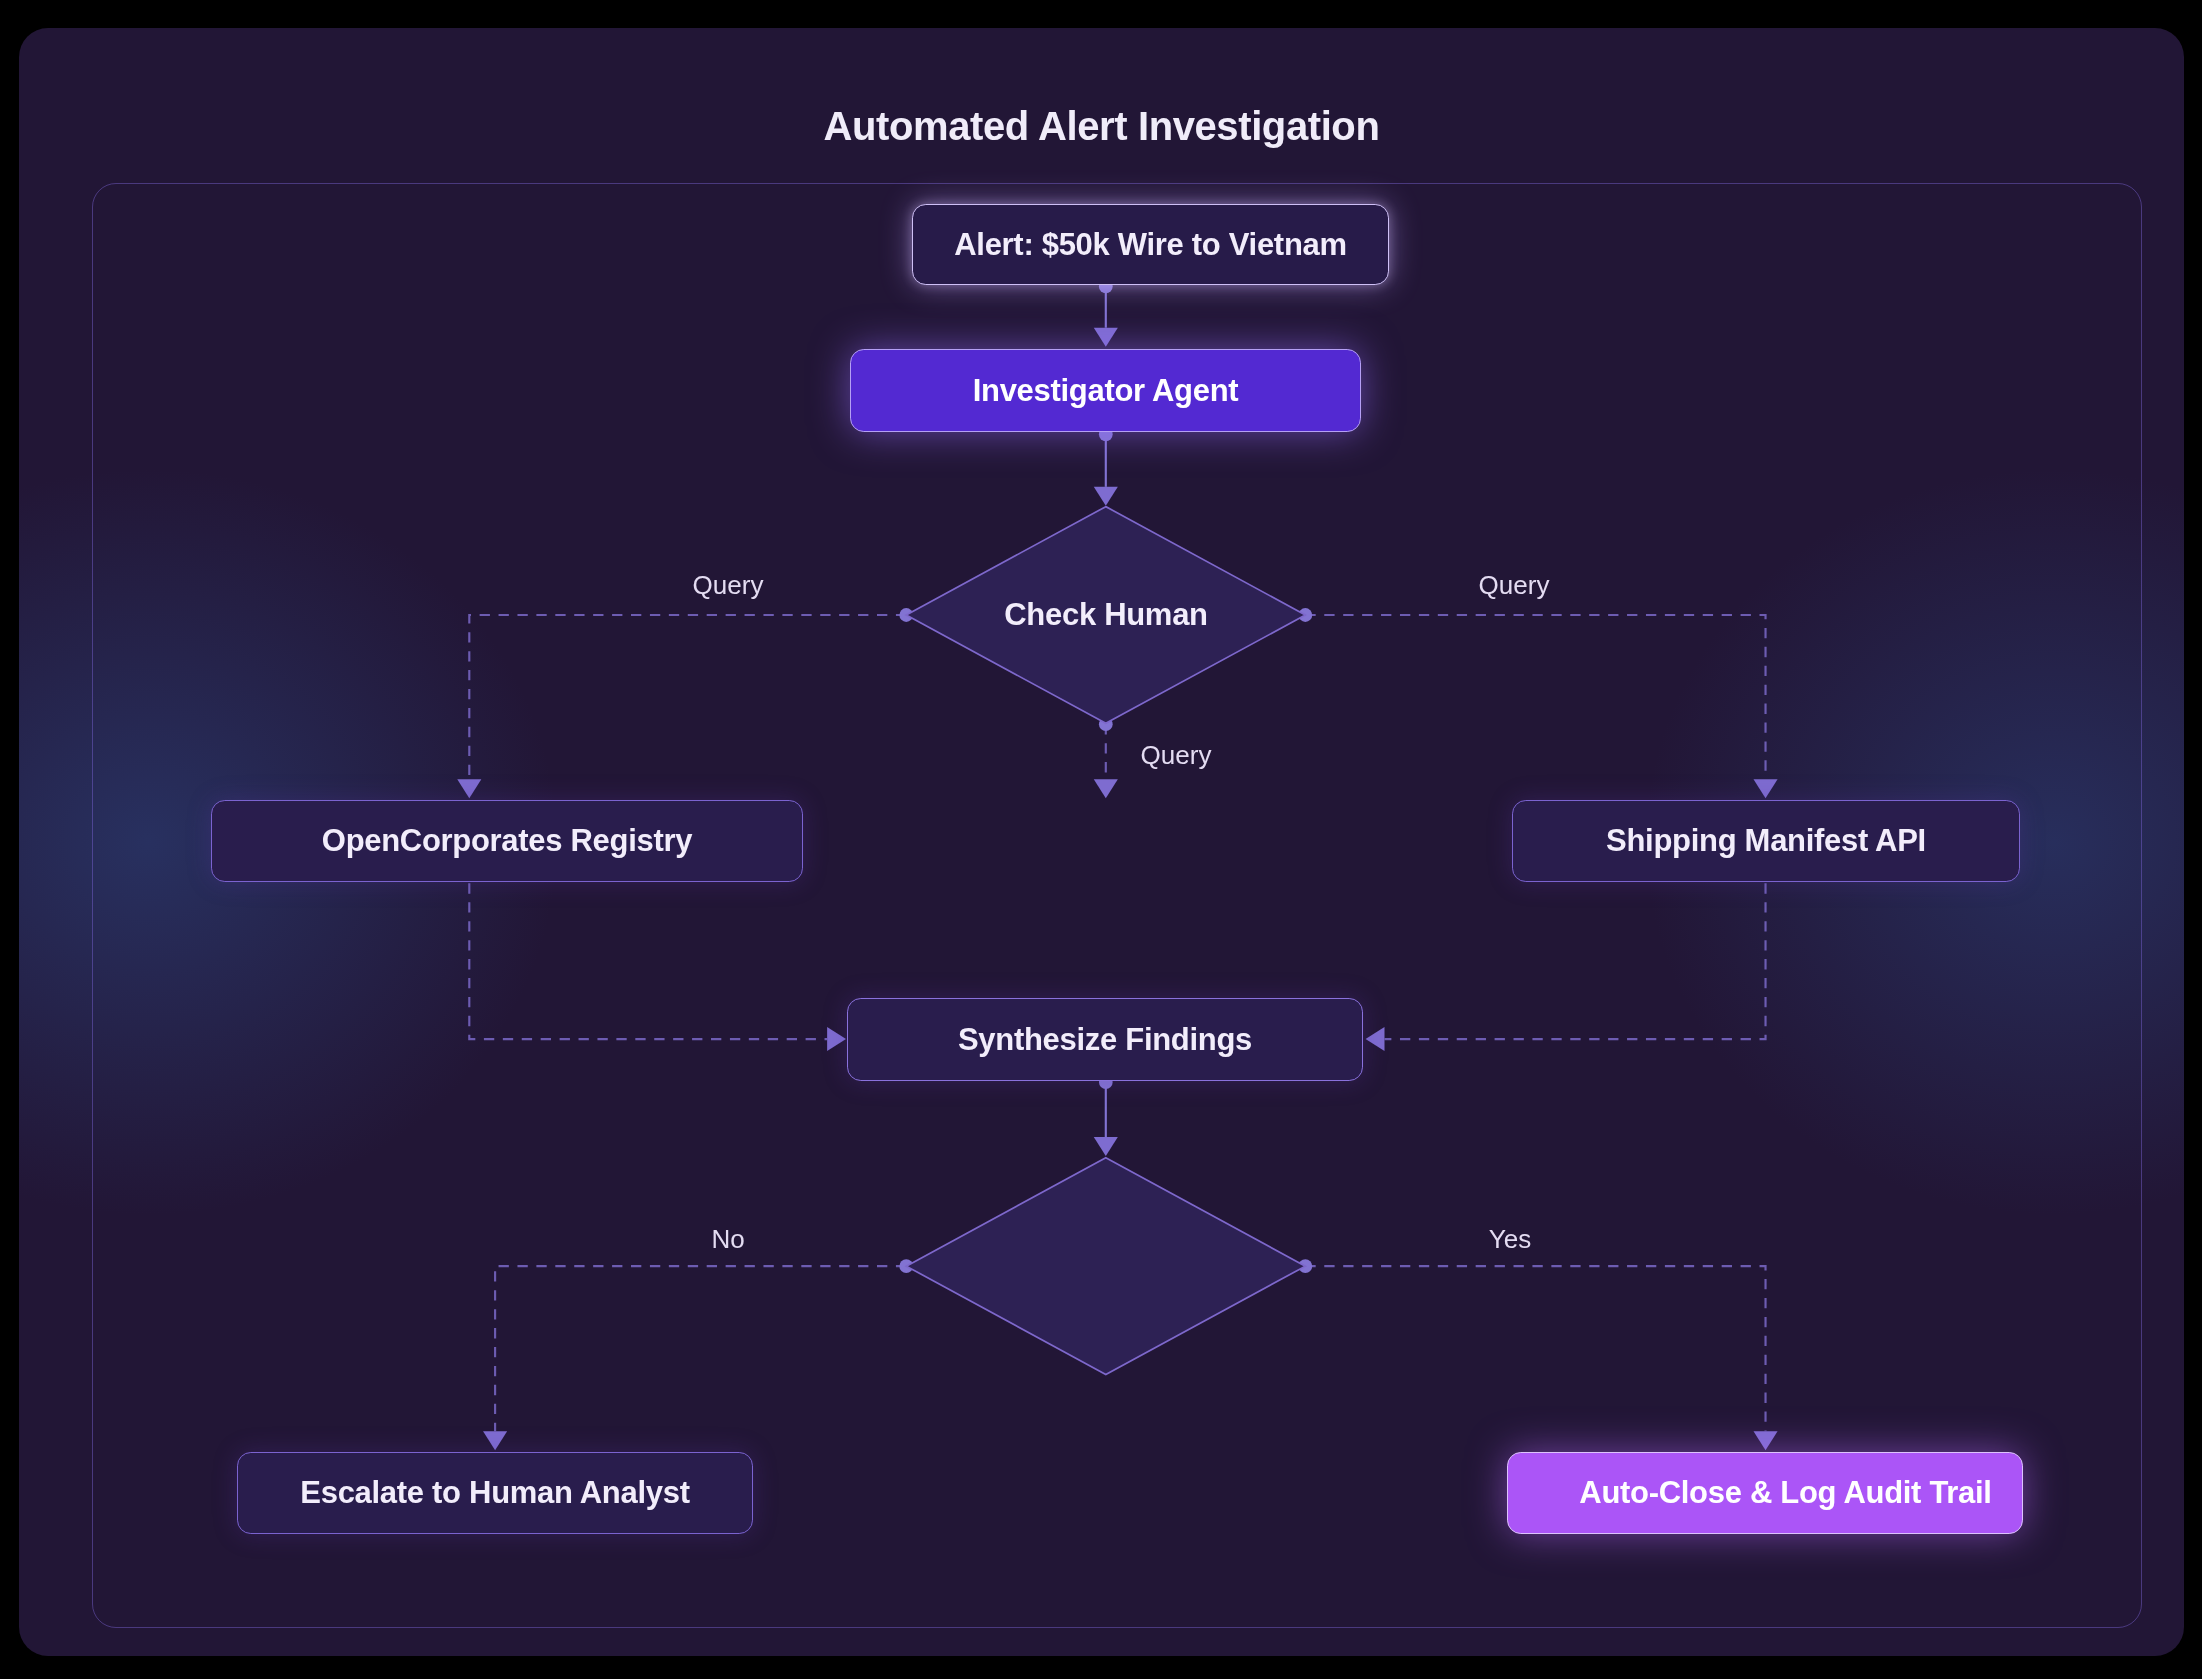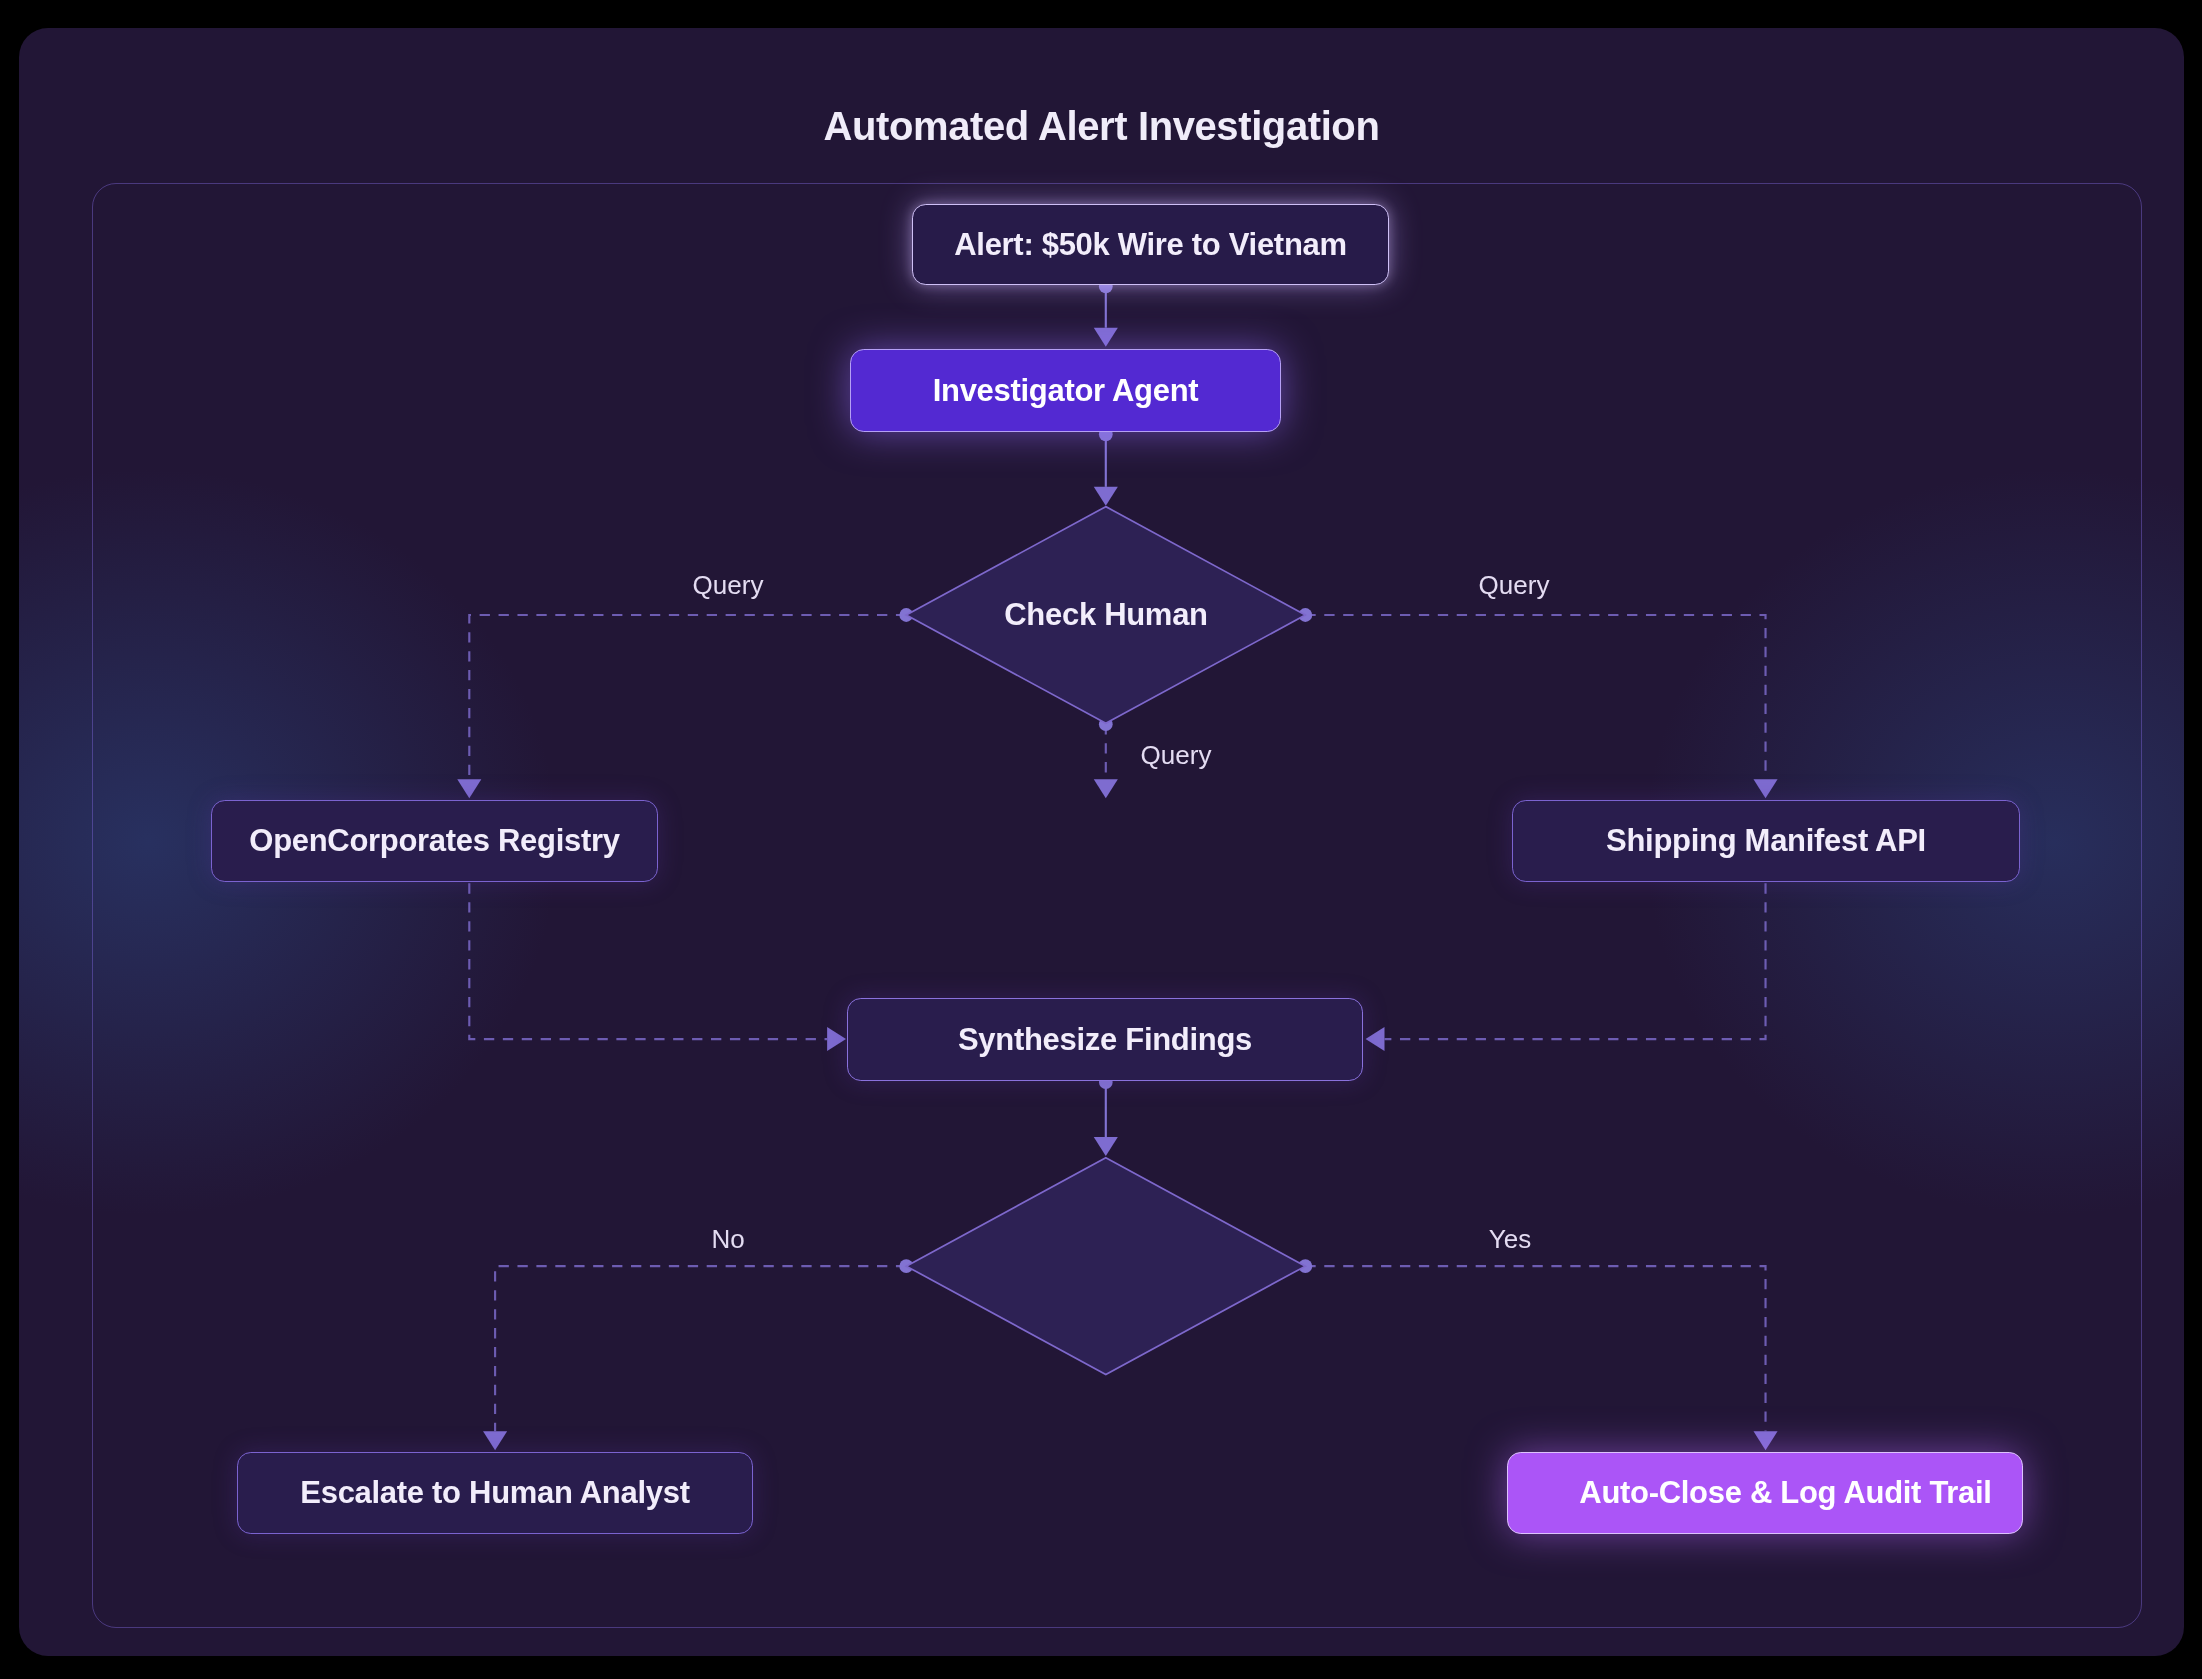--- a/index.html
+++ b/index.html
@@ -29,23 +29,23 @@
   .dot{fill:#8273d2;}
   .dm{fill:#2d2154;stroke:#7e68cc;stroke-width:2;}
   .node{
     position:absolute;display:flex;align-items:center;justify-content:center;
     background:#291d4d;border:1.7px solid #7b63d0;border-radius:13.8px;
     color:#f2edfb;font-size:31px;font-weight:600;letter-spacing:-0.3px;
     box-shadow:0 0 24px rgba(100,60,180,0.25);box-sizing:border-box;white-space:nowrap;
   }
   .n-alert{left:912px;top:204px;width:477px;height:81px;background:#271b49;
     border-color:#cfc0f6;box-shadow:0 0 31px rgba(190,165,255,0.45),0 0 10.3px rgba(225,205,255,0.35);}
-  .n-investigator{left:850px;top:349px;width:431px;height:83px;background:#5329d2;
+  .n-investigator{left:850px;top:349px;width:511px;height:83px;background:#5329d2;
     border-color:#b5a0f5;color:#ffffff;font-weight:700;box-shadow:0 0 38px rgba(150,110,255,0.55);}
-  .n-opencorporates{left:211px;top:800px;width:447px;height:82px;}
+  .n-opencorporates{left:211px;top:800px;width:592px;height:82px;}
   .n-erp{left:852px;top:800px;width:508px;height:82px;}
   .n-shipping{left:1512px;top:800px;width:508px;height:82px;}
   .n-synthesize{left:847px;top:998px;width:516px;height:83px;border-color:#8a72dd;}
   .n-escalate{left:237px;top:1452px;width:516px;height:82px;}
   .n-autoclose{left:1507px;top:1452px;width:516px;height:82px;background:#ab55f7;
     border-color:#ddc2fd;color:#ffffff;font-weight:700;box-shadow:0 0 38px rgba(185,105,255,0.5);padding-left:41px;}
   .diamond-label{
     position:absolute;display:flex;align-items:center;justify-content:center;
     color:#f2edfb;font-size:31px;font-weight:600;letter-spacing:-0.3px;white-space:nowrap;
   }

